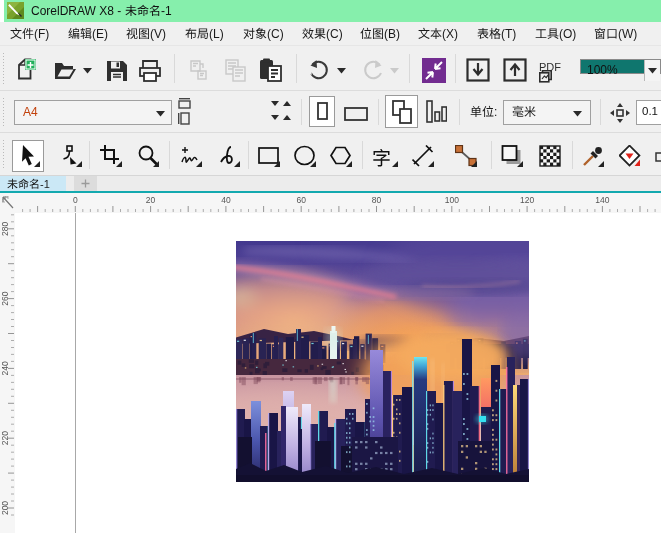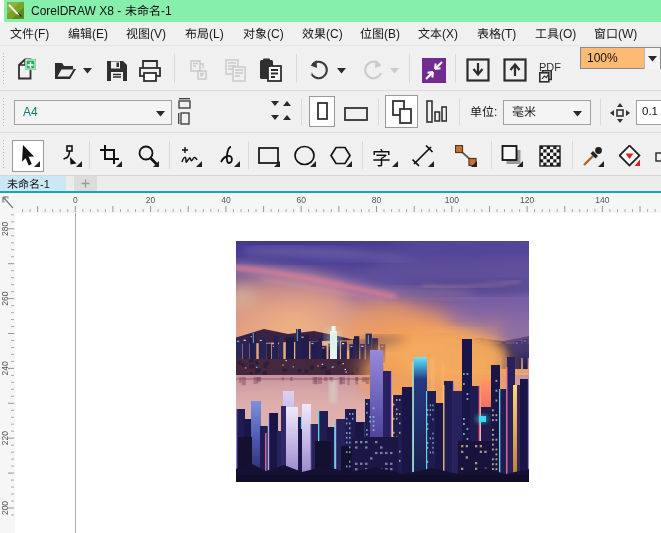--- a/index.html
+++ b/index.html
@@ -193,33 +193,33 @@
     <div class="abs" style="left:539px;top:14px;font-weight:bold">
       <svg width="23" height="14" viewBox="0 0 23 14" style="overflow:visible">
         <text x="0.0" y="11" font-family="Liberation Sans" font-size="11px" font-weight="400" fill="#2d2d2d">PDF</text>
       </svg>
     </div>
     <svg class="abs" style="left:539px;top:24px" width="13" height="13" viewBox="0 0 13 13">
       <rect x="0.8" y="2.8" width="9" height="9" fill="none" stroke="#2d2d2d" stroke-width="1.6"></rect>
 <path d="M3.5 2.8 V0.8 H12.2 V9.5 H10" fill="none" stroke="#2d2d2d" stroke-width="1.6"></path>
       <path d="M3 9 l2.4 -3 1.8 1.6 2 -2.8" stroke="#2d2d2d" fill="none" stroke-width="1.2"></path>
     </svg>
-    <div class="abs" style="left:580px;top:1px;width:81px;height:22px;background:#fdba74;border:1px solid #8a8a8a">
+    <div class="abs" style="left:580px;top:13px;width:81px;height:15px;background:#0f766e;border:1px solid #8a8a8a">
 <div class="abs" style="left:6px;top:3px;font-size:12px;color:#111">100%</div>
 <div class="abs" style="right:0;top:0;width:16px;height:21px;border-left:1px solid #b8b8b8;background:#f4f4f4">
 <svg class="abs" style="left:3px;top:8px" width="9" height="6">
           <path d="M0 0 H9 L4.5 5.5 Z" fill="#2a2a2a"></path>
         </svg>
       </div>
     </div>
   </div>
 <div class="row" style="top:91px;height:42px;border-bottom:1px solid #dcdcdc">
     <div class="grip"></div>
     <div class="abs" style="left:14px;top:9px;width:158px;height:25px;background:#f4f4f4;border:1px solid #a0a0a0">
-<div class="abs" style="left:8px;top:4px;font-size:12px;color:#0f766e">A4</div>
+<div class="abs" style="left:8px;top:4px;font-size:12px;color:#c2410c">A4</div>
 <svg class="abs" style="right:6px;top:10px" width="9" height="6">
         <path d="M0 0 H9 L4.5 5.5 Z" fill="#2a2a2a"></path>
       </svg>
     </div>
     <svg class="abs" style="left:178px;top:7px" width="13" height="11" viewBox="0 0 13 11">
       <rect x="1" y="3" width="11" height="7" fill="none" stroke="#444" stroke-width="1.4"></rect>
       <path d="M1 0.7 H12" stroke="#444" stroke-width="1.4"></path>
     </svg>
     <svg class="abs" style="left:178px;top:21px" width="13" height="13" viewBox="0 0 13 13">
       <rect x="3" y="1" width="8" height="11" fill="none" stroke="#444" stroke-width="1.4"></rect>

